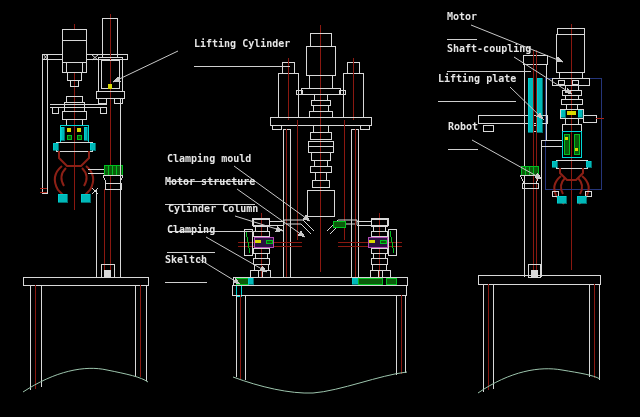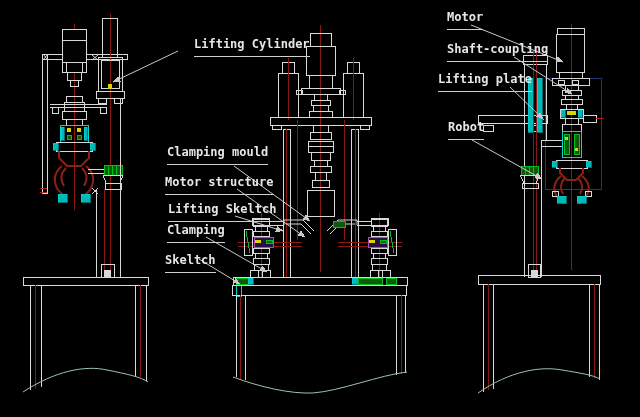--- a/index.html
+++ b/index.html
@@ -14,22 +14,22 @@
   .bw{fill:none;stroke:#9cc4ac;stroke-width:1;shape-rendering:auto;}
   .cy{fill:none;stroke:#00d8d8;stroke-width:1;}
   .cyf{fill:#00b8b8;stroke:#00e0e0;stroke-width:0.5;}
   .grf{fill:#0a5a0a;stroke:#00c020;stroke-width:1;}
   .grl{fill:none;stroke:#00c020;stroke-width:1;}
   .yl{fill:#d8d800;stroke:none;}
   .mg{fill:#2a1040;stroke:#b44cb4;stroke-width:1;}
   .nv{fill:none;stroke:#25357a;stroke-width:1;}
   .claw{fill:none;stroke:#8c2016;stroke-width:2;shape-rendering:auto;}
   .ldr{fill:none;stroke:#c8c8c8;stroke-width:1;shape-rendering:auto;}
-  .cad-label{position:absolute;font-size:12px;font-weight:bold;line-height:8px;color:#e6e6e6;
-             white-space:nowrap;padding-bottom:8px;border-bottom:1px solid #cfcfcf;
+  .cad-label{position:absolute;font-size:10px;font-weight:bold;line-height:8px;color:#e6e6e6;
+             white-space:nowrap;padding-bottom:18px;border-bottom:1px solid #cfcfcf;
              letter-spacing:0px;}
 </style>
 </head>
 <body>
 
 <div id="canvas">
 
 <svg width="640" height="417" viewBox="0 0 640 417">
   <defs>
     <marker id="arr" markerWidth="8" markerHeight="6" refX="7" refY="3" orient="auto" markerUnits="userSpaceOnUse">
@@ -307,23 +307,23 @@
     <line class="ldr" x1="206" y1="237" x2="267" y2="272" marker-end="url(#arr)"></line>
     <line class="ldr" x1="199" y1="259" x2="240" y2="284" marker-end="url(#arr)"></line>
     <line class="ldr" x1="471" y1="25" x2="563" y2="62" marker-end="url(#arr)"></line>
     <line class="ldr" x1="514" y1="57" x2="572" y2="94" marker-end="url(#arr)"></line>
     <line class="ldr" x1="510" y1="87" x2="543" y2="119" marker-end="url(#arr)"></line>
     <line class="ldr" x1="472" y1="140" x2="542" y2="179" marker-end="url(#arr)"></line>
   </g>
 </svg>
 
   <div class="cad-label" style="left:194px;top:40px">Lifting Cylinder</div>
-  <div class="cad-label" style="left:167px;top:148px">Clamping mould</div>
+  <div class="cad-label" style="left:167px;top:155px">Clamping mould</div>
   <div class="cad-label" style="left:165px;top:178px">Motor structure</div>
-  <div class="cad-label" style="left:168px;top:205px">Lifting Skeltch</div>
+  <div class="cad-label" style="left:168px;top:205px">Cylinder Column</div>
   <div class="cad-label" style="left:167px;top:226px">Clamping</div>
   <div class="cad-label" style="left:165px;top:256px">Skeltch</div>
   <div class="cad-label" style="left:447px;top:13px">Motor</div>
   <div class="cad-label" style="left:447px;top:45px">Shaft-coupling</div>
   <div class="cad-label" style="left:438px;top:75px">Lifting plate</div>
   <div class="cad-label" style="left:448px;top:123px">Robot</div>
 
 </div>
 
 </body></html>

